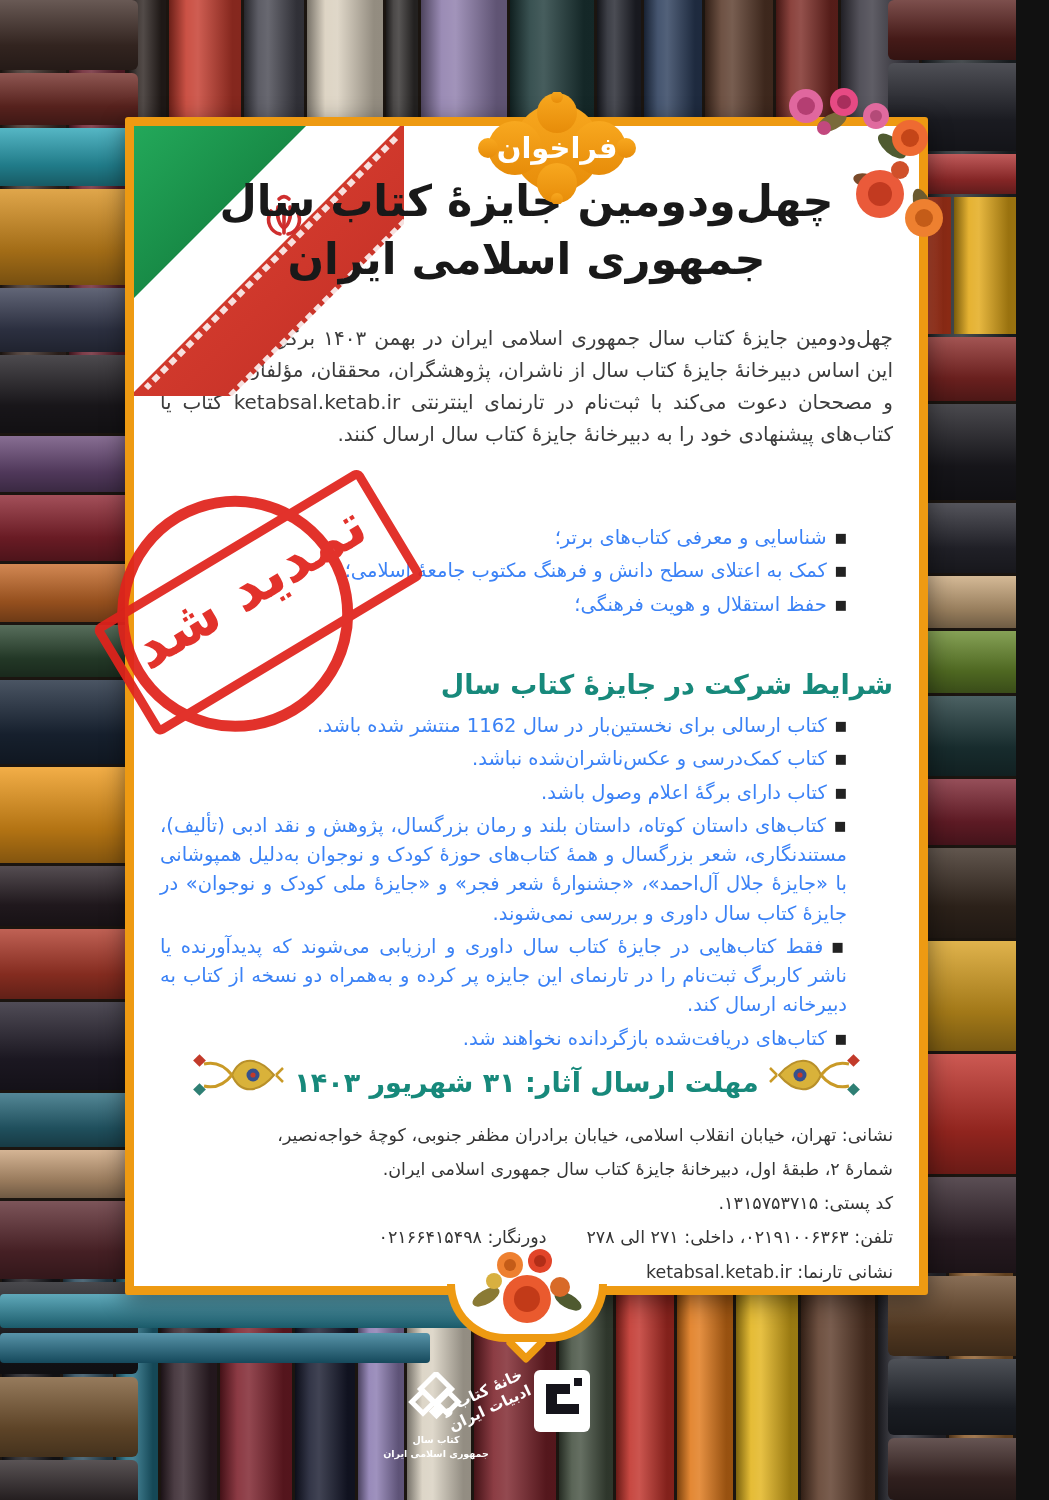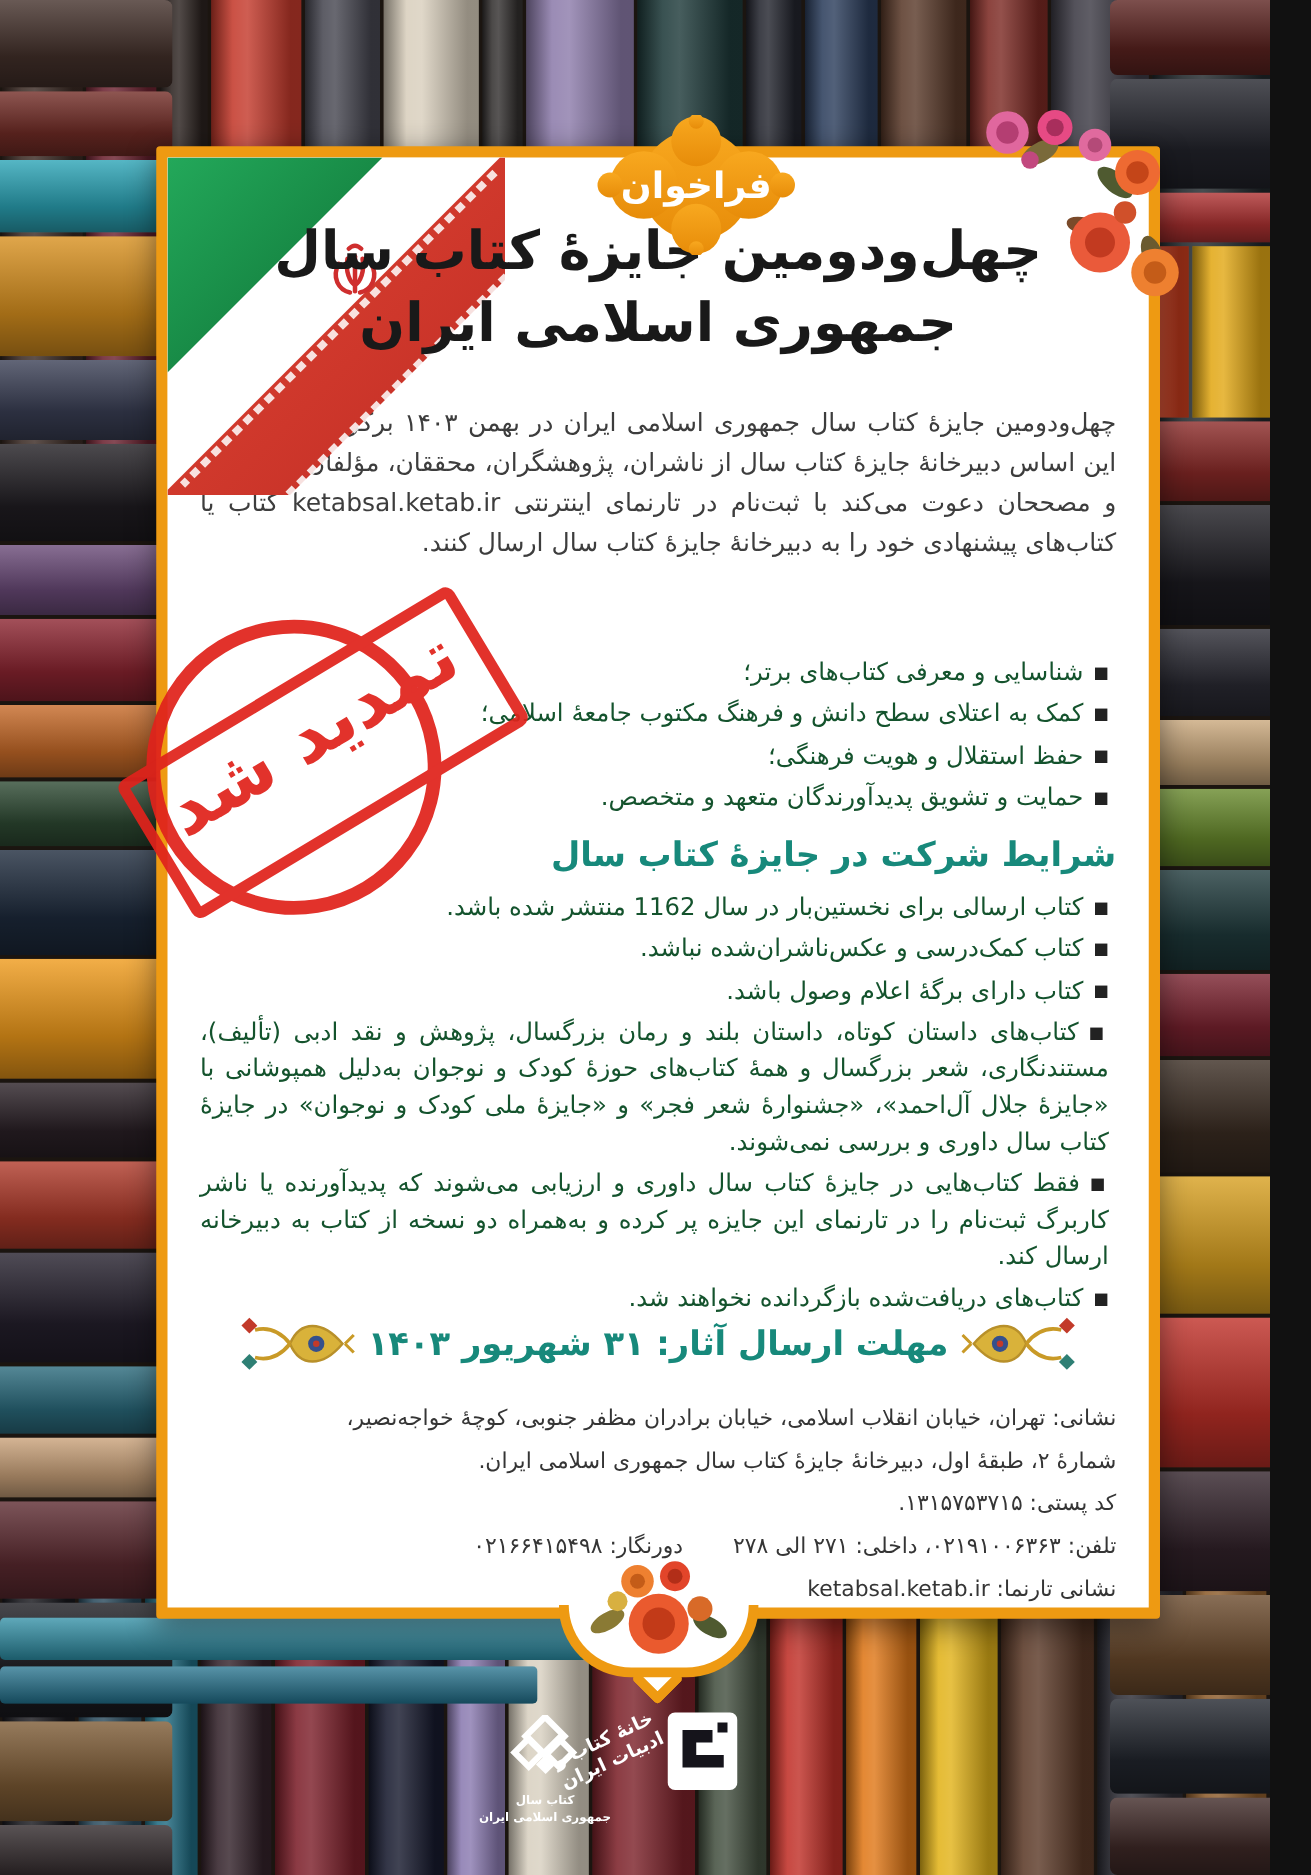--- a/index.html
+++ b/index.html
@@ -42,27 +42,27 @@
   .title-block { top: 46px; text-align: center; z-index: 2; color: #191919;
     font-size: 43px; font-weight: 800; line-height: 1.35; letter-spacing: -0.5px; }
 
   .intro { top: 196px; padding: 0 26px; font-size: 20px; line-height: 1.6; color: #3d3d3d;
     text-align: justify; }
 
   .sec-heading { position: absolute; right: 0; left: 0; padding: 0 26px;
     color: #17897B; font-size: 27px; font-weight: bold; }
   .h1 { top: 354px; } .h2 { top: 543px; }
 
-  .blist { position: absolute; right: 0; left: 0; padding: 0 32px 0 26px; list-style: none;
-    font-size: 19.5px; line-height: 1.5; color: #14532d; text-align: justify; }
+  .blist { position: absolute; right: 0; left: 0; padding: 0 72px 0 26px; list-style: none;
+    font-size: 19.5px; line-height: 1.5; color: #3b82f6; text-align: justify; }
   .ul1 { top: 397px; } .ul2 { top: 585px; }
   .blist li { margin-bottom: 4px; }
   .blist li::before { content: "■"; font-size: 13px; margin-left: 8px; position: relative; top: -2px; color:#222; }
 
-  .deadline-row { top: 926px; display: flex; align-items: center; justify-content: center; gap: 10px; }
+  .deadline-row { top: 926px; display: flex; align-items: flex-end; justify-content: center; gap: 10px; }
   .deadline-text { color: #17897B; font-size: 27px; font-weight: bold; white-space: nowrap; }
 
   .contact { top: 992px; padding: 0 26px; font-size: 17.5px; line-height: 1.95; color: #353535; text-align: right; }
   .contact-phone-row { display: flex; justify-content: flex-start; gap: 40px; }
   .site-link { color: #353535; text-decoration: none; }
 
   
   .stamp { position: absolute; left: 103px; top: 474px; width: 312px; height: 258px; z-index: 6;
     transform: rotate(-31deg); opacity: .93; pointer-events: none; }
   .stamp-circle { position: absolute; left: 12px; top: 8px; width: 236px; height: 236px;
@@ -235,21 +235,20 @@
       <div>چهل‌ودومین جایزهٔ کتاب سال</div>
       <div>جمهوری اسلامی ایران</div>
     </div>
 
     <p class="abs intro fa">چهل‌ودومین جایزهٔ کتاب سال جمهوری اسلامی ایران در بهمن ۱۴۰۳ برگزار می‌شود. بر این اساس دبیرخانهٔ جایزهٔ کتاب سال از ناشران، پژوهشگران، محققان، مؤلفان، مترجمان و مصححان دعوت می‌کند با ثبت‌نام در تارنمای اینترنتی ketabsal.ketab.ir کتاب یا کتاب‌های پیشنهادی خود را به دبیرخانهٔ جایزهٔ کتاب سال ارسال کنند.</p>
 
     <ul class="blist ul1 fa">
       <li>شناسایی و معرفی کتاب‌های برتر؛</li>
       <li>کمک به اعتلای سطح دانش و فرهنگ مکتوب جامعهٔ اسلامی؛</li>
       <li>حفظ استقلال و هویت فرهنگی؛</li>
-      <li>حمایت و تشویق پدیدآورندگان متعهد و متخصص.</li>
     </ul>
 
     <h2 class="sec-heading h2 fa">شرایط شرکت در جایزهٔ کتاب سال</h2>
     <ul class="blist ul2 fa">
       <li>کتاب ارسالی برای نخستین‌بار در سال 1162 منتشر شده باشد.</li>
       <li>کتاب کمک‌درسی و عکس‌ناشران‌شده نباشد.</li>
       <li>کتاب دارای برگهٔ اعلام وصول باشد.</li>
       <li>کتاب‌های داستان کوتاه، داستان بلند و رمان بزرگسال، پژوهش و نقد ادبی (تألیف)، مستندنگاری، شعر بزرگسال و همهٔ کتاب‌های حوزهٔ کودک و نوجوان به‌دلیل همپوشانی با «جایزهٔ جلال آل‌احمد»، «جشنوارهٔ شعر فجر» و «جایزهٔ ملی کودک و نوجوان» در جایزهٔ کتاب سال داوری و بررسی نمی‌شوند.</li>
       <li>فقط کتاب‌هایی در جایزهٔ کتاب سال داوری و ارزیابی می‌شوند که پدیدآورنده یا ناشر کاربرگ ثبت‌نام را در تارنمای این جایزه پر کرده و به‌همراه دو نسخه از کتاب به دبیرخانه ارسال کند.</li>
       <li>کتاب‌های دریافت‌شده بازگردانده نخواهند شد.</li>

